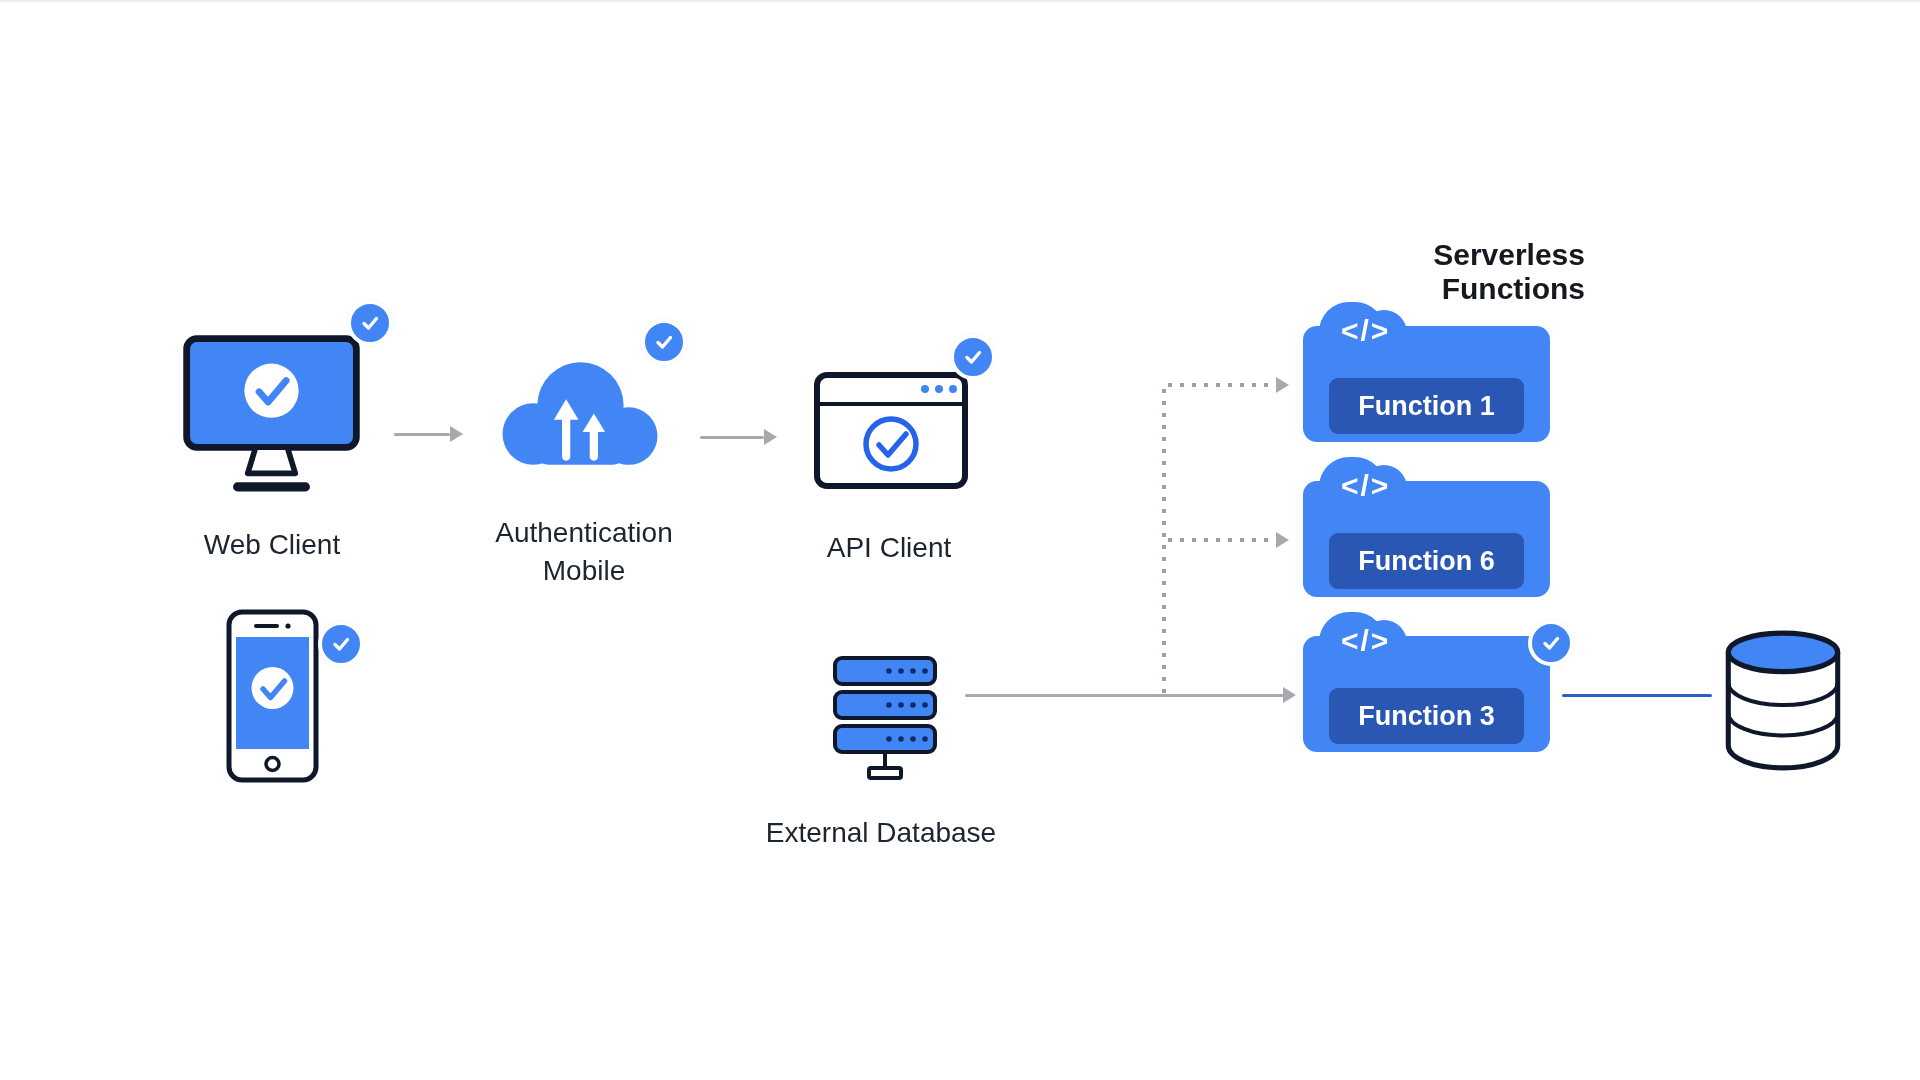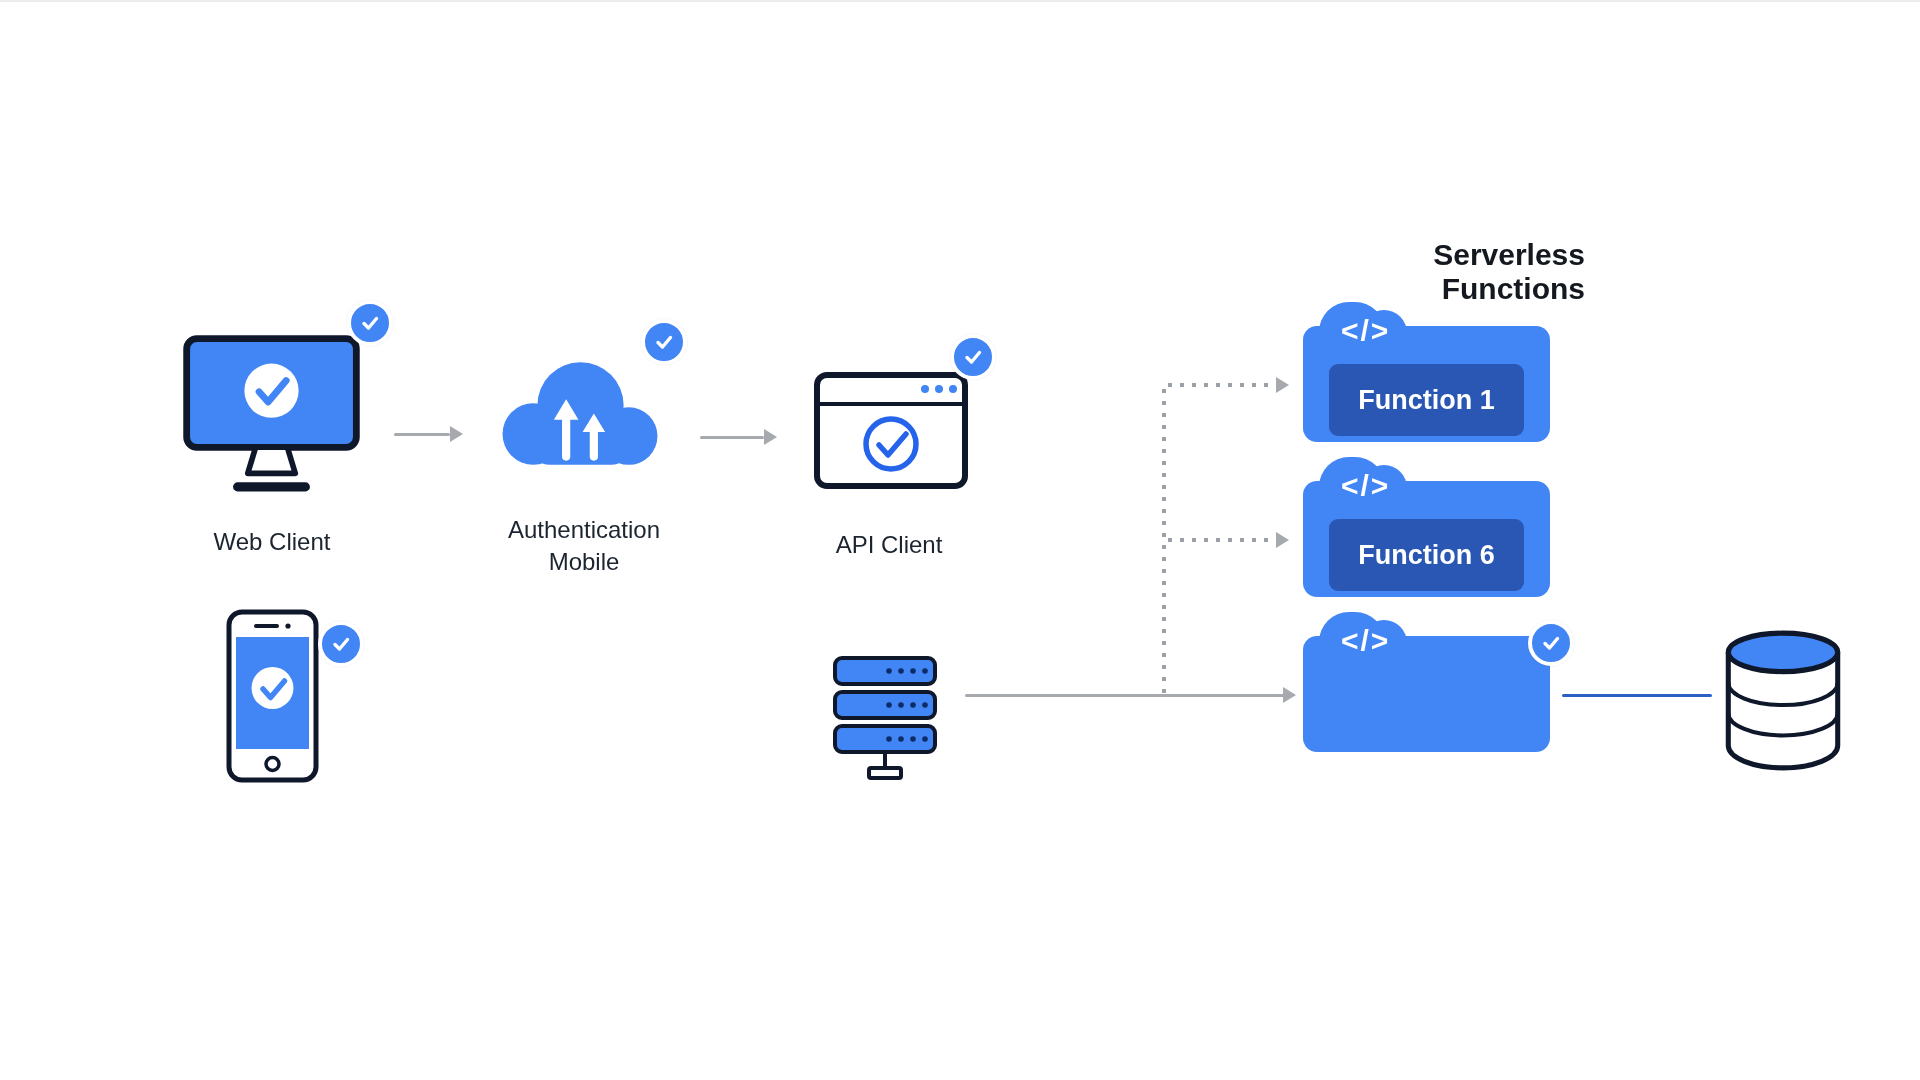--- a/index.html
+++ b/index.html
@@ -4,21 +4,21 @@
 <style>
   * { margin:0; padding:0; box-sizing:border-box; }
   html,body { background:#fff; }
   body { font-family:"Liberation Sans", sans-serif; }
   .canvas {
     position:relative; width:1920px; height:1080px; background:#ffffff;
     overflow:hidden; border-top:2px solid #ececec;
   }
   .node-label {
     position:absolute; text-align:center; color:#1c2430;
-    font-size:24px; font-weight:500; line-height:1.35;
+    font-size:28px; font-weight:500; line-height:1.35;
   }
   .diagram-title {
     position:absolute; text-align:right; color:#14181f;
     font-size:30px; font-weight:600;
   }
   
   .badge {
     position:absolute; width:46px; height:46px; border-radius:50%;
     background:#4285f4; border:4px solid #ffffff;
     display:flex; align-items:center; justify-content:center;
@@ -55,21 +55,21 @@
   }
   .folder-body {
     position:absolute; top:24px; left:0; right:0; bottom:0;
     background:#4285f4; border-radius:14px;
   }
   .code-glyph {
     position:absolute; top:12px; left:38px; color:#ffffff;
     font-size:30px; font-weight:700; letter-spacing:2px; z-index:2;
   }
   .fn-box {
-    position:absolute; top:62px; left:26px; right:26px; height:72px;
+    position:absolute; top:76px; left:26px; right:26px; height:56px;
     background:#2a57b4; border-radius:9px; z-index:2;
     display:flex; align-items:center; justify-content:center;
     color:#ffffff; font-size:27px; font-weight:600;
   }
   .icon-svg { position:absolute; display:block; }
 </style>
 </head>
 <body>
 
 <div class="canvas">
@@ -156,20 +156,21 @@
         <circle cx="82" cy="51" r="2.8"></circle>
         <circle cx="94" cy="51" r="2.8"></circle>
       <circle cx="58" cy="85" r="2.8"></circle>
         <circle cx="70" cy="85" r="2.8"></circle>
         <circle cx="82" cy="85" r="2.8"></circle>
         <circle cx="94" cy="85" r="2.8"></circle>
     </g>
     <line x1="54" y1="98" x2="54" y2="114" stroke="#0f172a" stroke-width="4"></line>
     <rect x="38" y="114" width="32" height="10" rx="2" fill="#ffffff" stroke="#0f172a" stroke-width="4"></rect>
   </svg>
+  <div class="node-label" style="left:751px; top:812px; width:260px;">External Database</div>
 
   <div class="dotted-v" style="left:1161px; top:383px; height:312px;"></div>
   <div class="dotted-h" style="left:1164px; top:380px; width:112px;"></div>
   <div class="ah" style="left:1276px; top:375px;"></div>
   <div class="dotted-h" style="left:1164px; top:535px; width:112px;"></div>
   <div class="ah" style="left:1276px; top:530px;"></div>
   <div class="line-h" style="left:965px; top:692px; width:320px;"></div>
   <div class="ah" style="left:1283px; top:685px;"></div>
 
   <div class="diagram-title" style="left:1285px; top:236px; width:300px;">Serverless Functions</div>
@@ -188,20 +189,21 @@
     <div class="folder-body"></div>
     <div class="code-glyph">&lt;/&gt;</div>
     <div class="fn-box">Function 6</div>
   </div>
 
   <div class="folder" style="left:1303px; top:610px;">
     <div class="folder-bump"></div>
     <div class="folder-bump2"></div>
     <div class="folder-body"></div>
     <div class="code-glyph">&lt;/&gt;</div>
+    <div class="fn-box">Function 3</div>
   </div>
   <div class="badge" style="left:1528px; top:618px; z-index:3;">
     <svg viewBox="0 0 24 24">
       <path d="M6 12.5 l4.5 4.5 L18.5 7.5" fill="none" stroke="#ffffff" stroke-width="3.4" stroke-linecap="round" stroke-linejoin="round"></path>
     </svg>
   </div>
 
   <div class="line-blue" style="left:1562px; top:692px; width:150px;"></div>
 
   <svg class="icon-svg" style="left:1722px; top:622px;" width="122" height="152" viewBox="0 0 120 150">

